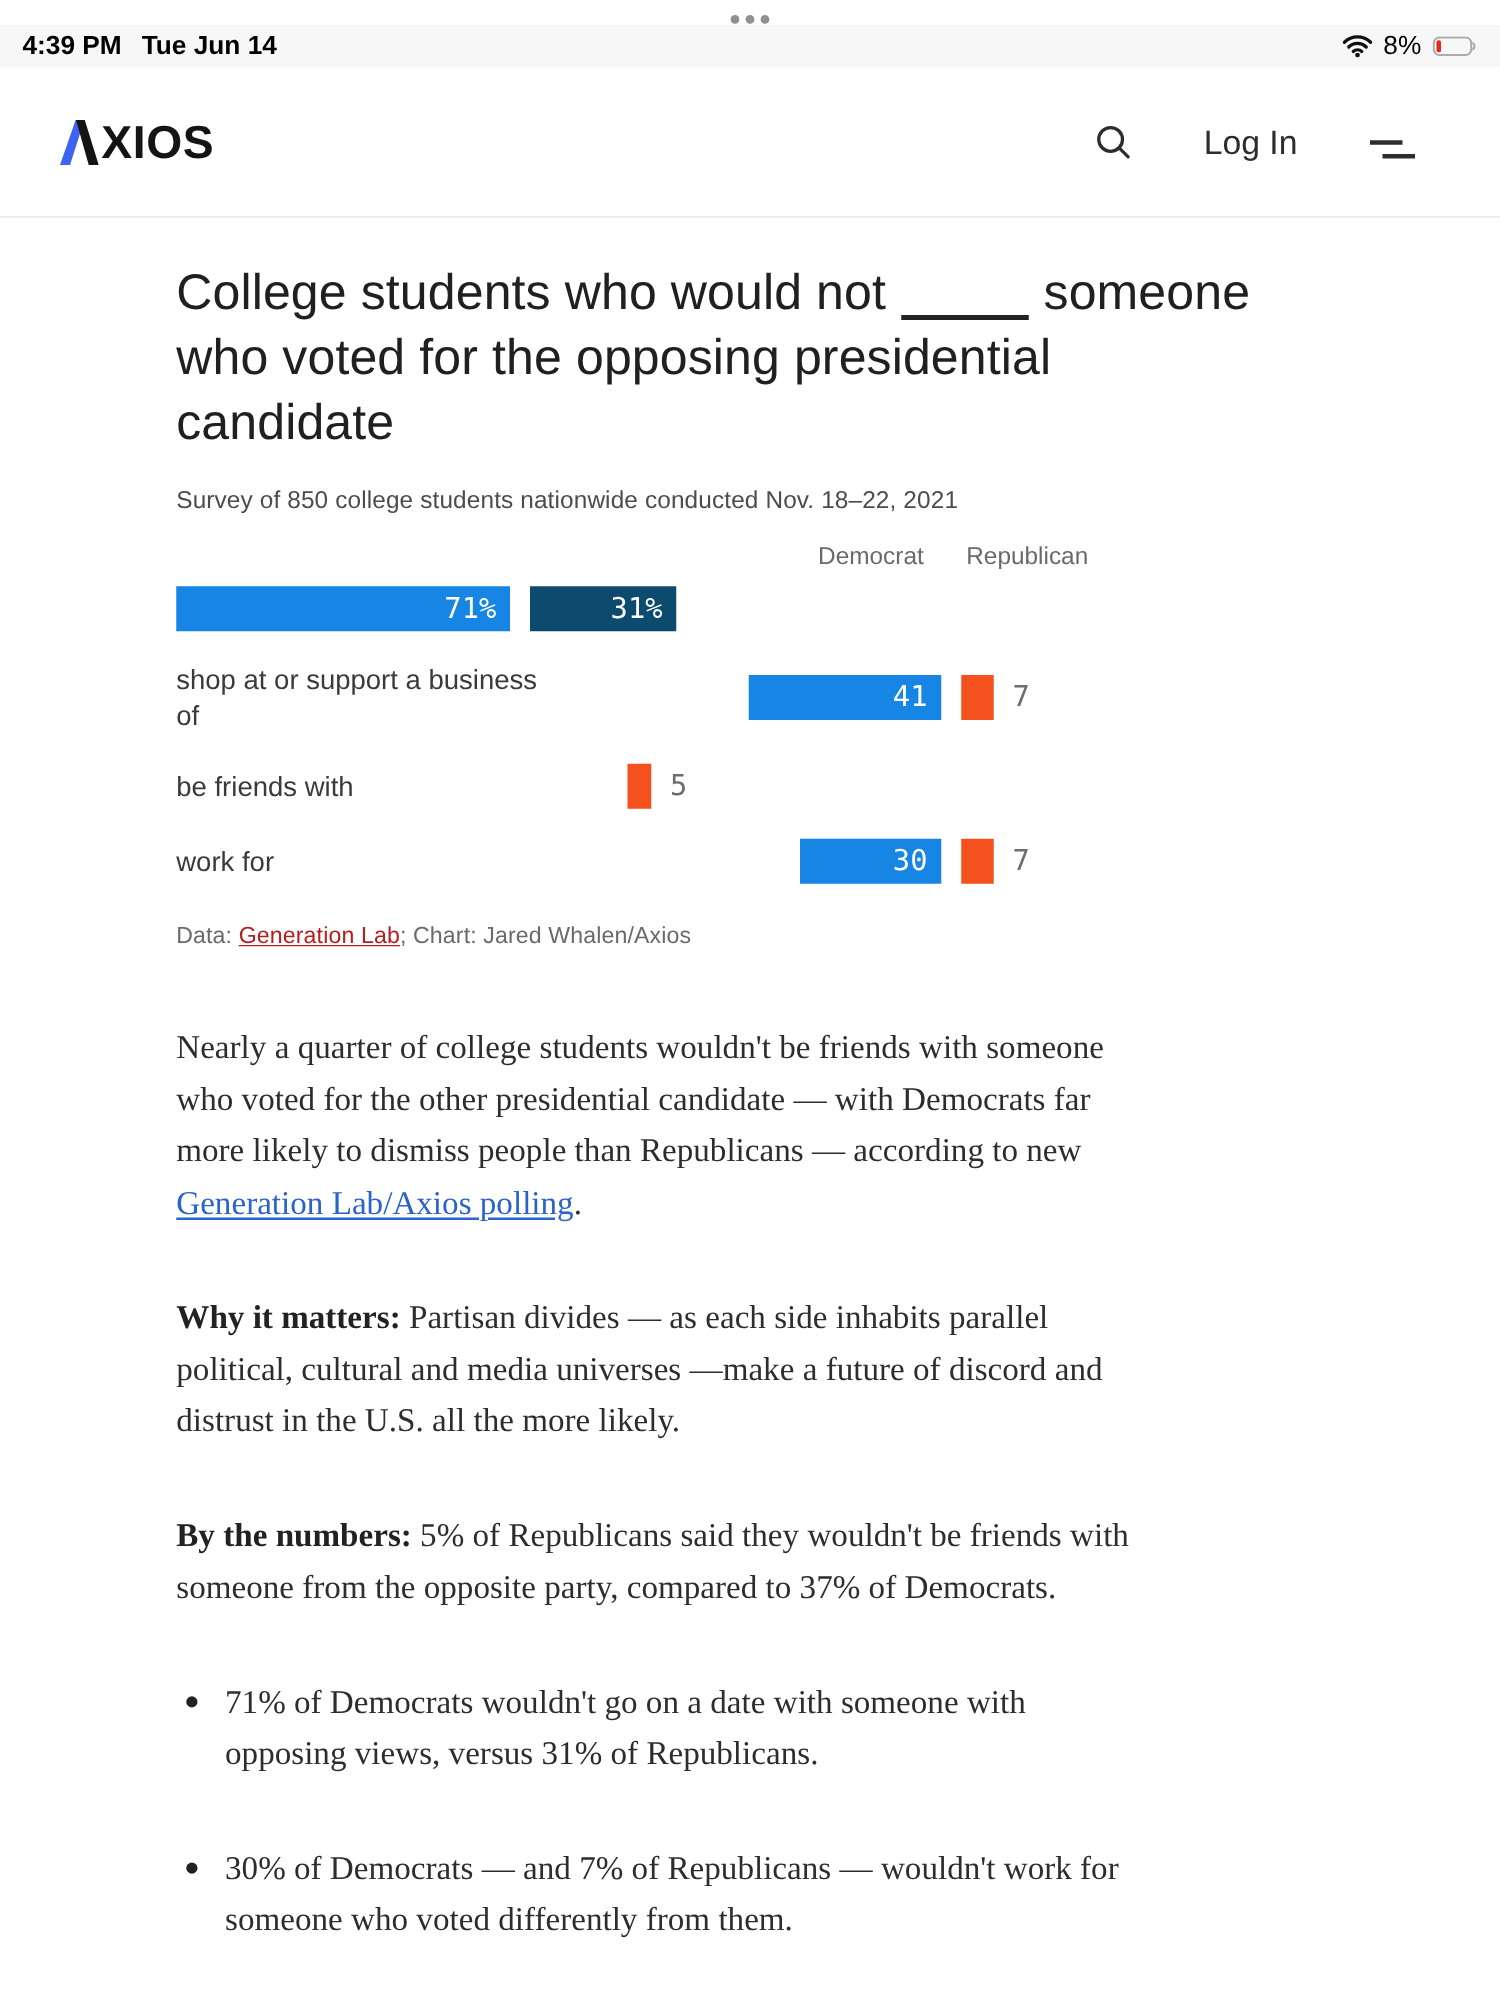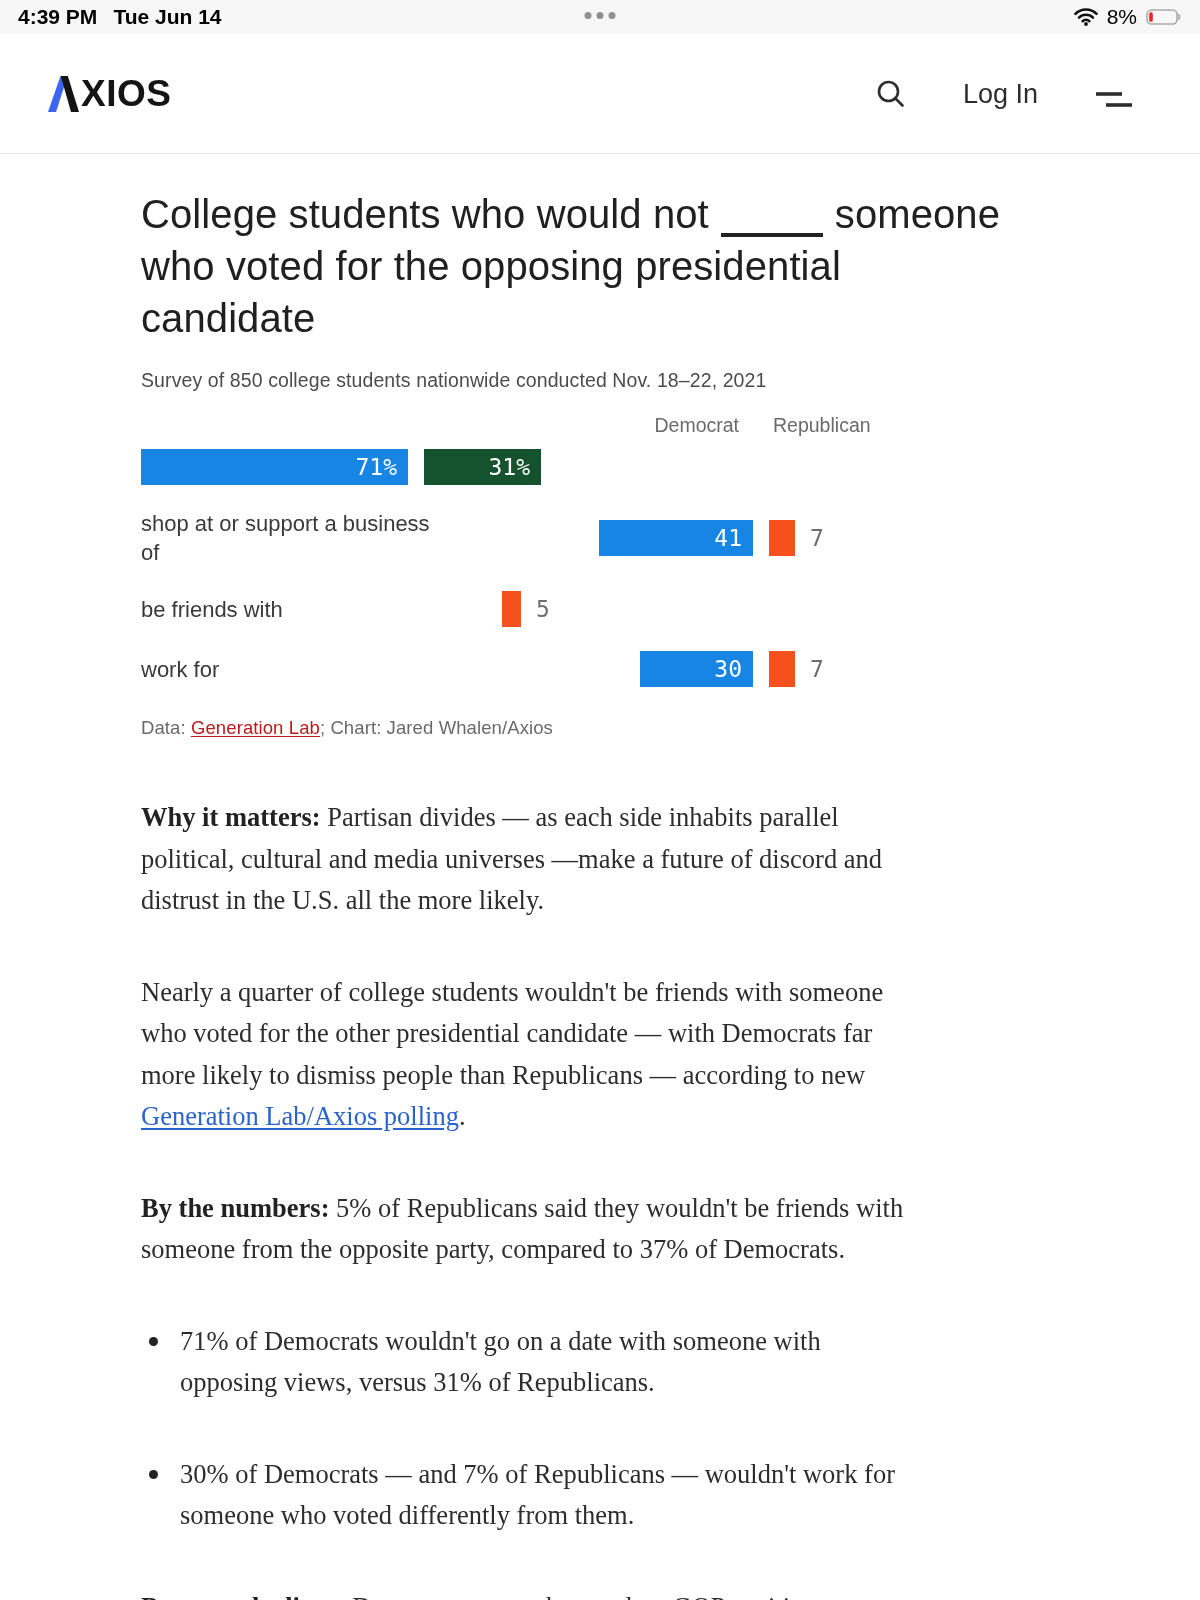--- a/index.html
+++ b/index.html
@@ -16,20 +16,21 @@
   .status-bar {
     height: 34px;
     background: #f7f7f8;
     display: flex;
     align-items: center;
     justify-content: space-between;
     padding: 0 18px;
     font-size: 21px;
     font-weight: 600;
     color: #000;
+    margin-top: 20px;
   }
   .status-left { display: flex; gap: 16px; align-items: center; }
   .status-center {
     position: absolute; left: 50%; top: 12px; transform: translateX(-50%);
     display: flex; gap: 5px;
   }
   .status-center .dot { width: 7px; height: 7px; border-radius: 50%; background: #8f8f94; }
   .status-right { display: flex; align-items: center; gap: 9px; }
   .battery-wrap { display: flex; align-items: center; }
 
@@ -211,21 +212,21 @@
       <div class="legend-row">
         <div class="legend-spacer"></div>
         <div class="legend-dem">Democrat</div>
         <div class="legend-rep">Republican</div>
       </div>
       <div>
           <div class="crow">
             <div class="dzone">
               <div class="bar dem" style="width: 267px; background: rgb(23, 133, 228);">71%</div>
             </div>
-            <div class="bar rep" style="width: 117px; background: #14532d;">31%</div>
+            <div class="bar rep" style="width: 117px; background: #0c4a6e;">31%</div>
           </div>
           <div class="crow">
             <div class="clabel">shop at or support a business
 of</div>
             <div class="dzone">
               <div class="bar dem" style="width: 154px; background: rgb(23, 133, 228);">41</div>
             </div>
             <div class="bar rep nolabel" style="width: 26px; background: rgb(244, 81, 30);"></div>
             <span class="outnum">7</span>
           </div>
@@ -241,28 +242,28 @@
             </div>
             <div class="bar rep nolabel" style="width: 26px; background: rgb(244, 81, 30);"></div>
             <span class="outnum">7</span>
           </div>
         </div>
     </div>
 
     <p class="credit"><span>Data: </span><a>Generation Lab</a><span>; Chart: Jared Whalen/Axios</span></p>
 
     <article>
-      <p><span class="lead">Why it matters:</span><span> Partisan divides — as each side inhabits parallel
-political, cultural and media universes —make a future of discord and
-distrust in the U.S. all the more likely.</span></p>
-
       <p><span>Nearly a quarter of college students wouldn't be friends with someone
 who voted for the other presidential candidate — with Democrats far
 more likely to dismiss people than Republicans — according to new
 </span><a class="body-link">Generation Lab/Axios polling</a><span>.</span></p>
+
+      <p><span class="lead">Why it matters:</span><span> Partisan divides — as each side inhabits parallel
+political, cultural and media universes —make a future of discord and
+distrust in the U.S. all the more likely.</span></p>
 
       <p><span class="lead">By the numbers:</span><span> 5% of Republicans said they wouldn't be friends with
 someone from the opposite party, compared to 37% of Democrats.</span></p>
 
       <ul class="bullets">
           <li>71% of Democrats wouldn't go on a date with someone with
 opposing views, versus 31% of Republicans.</li>
           <li>30% of Democrats — and 7% of Republicans — wouldn't work for
 someone who voted differently from them.</li>
         </ul>

